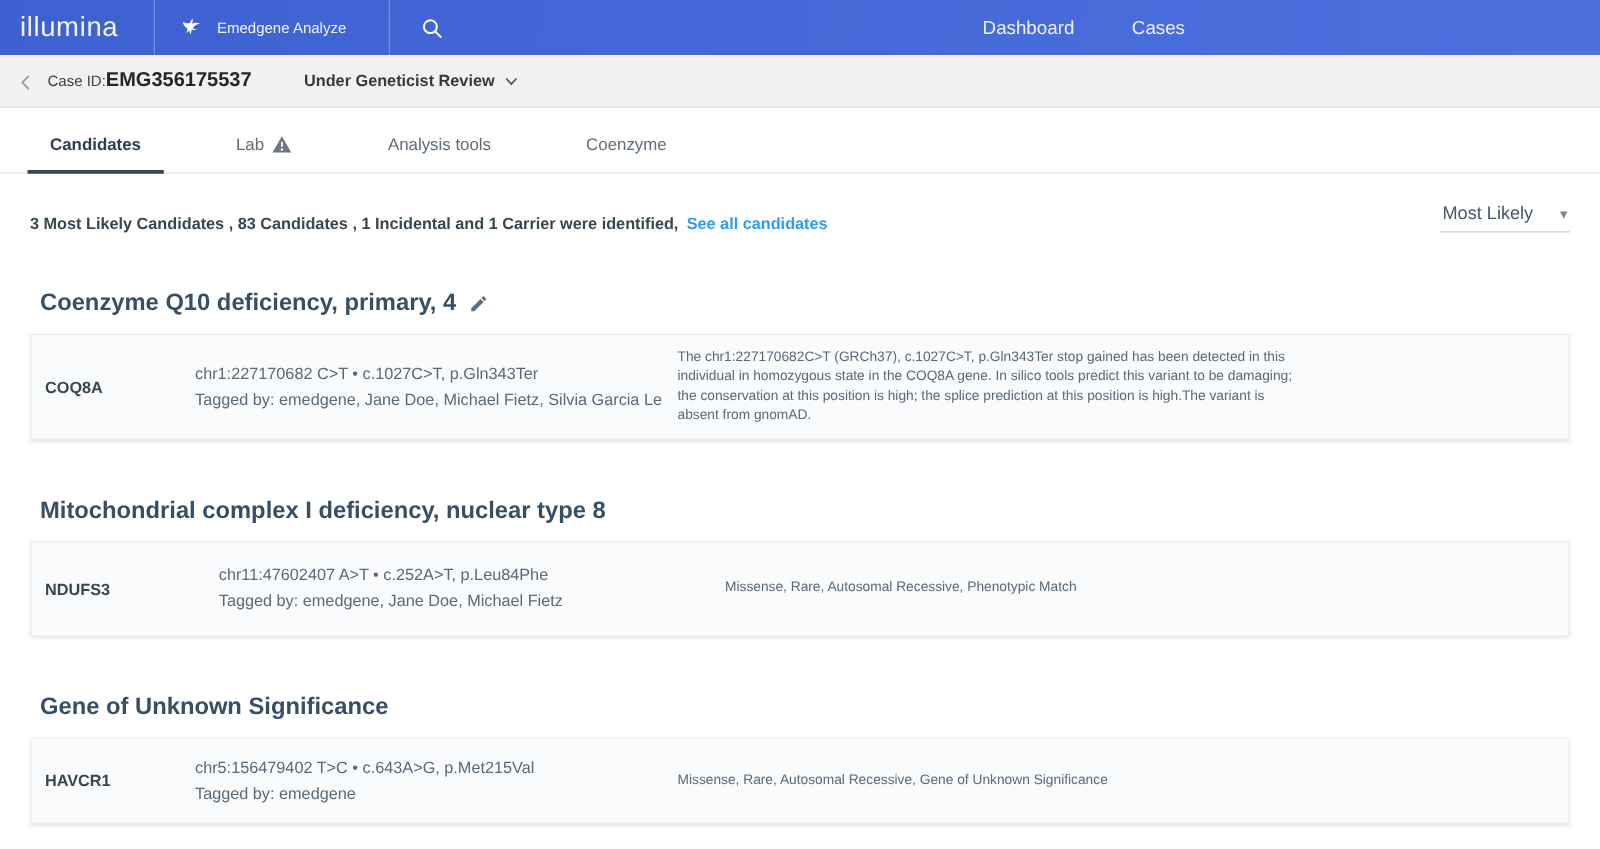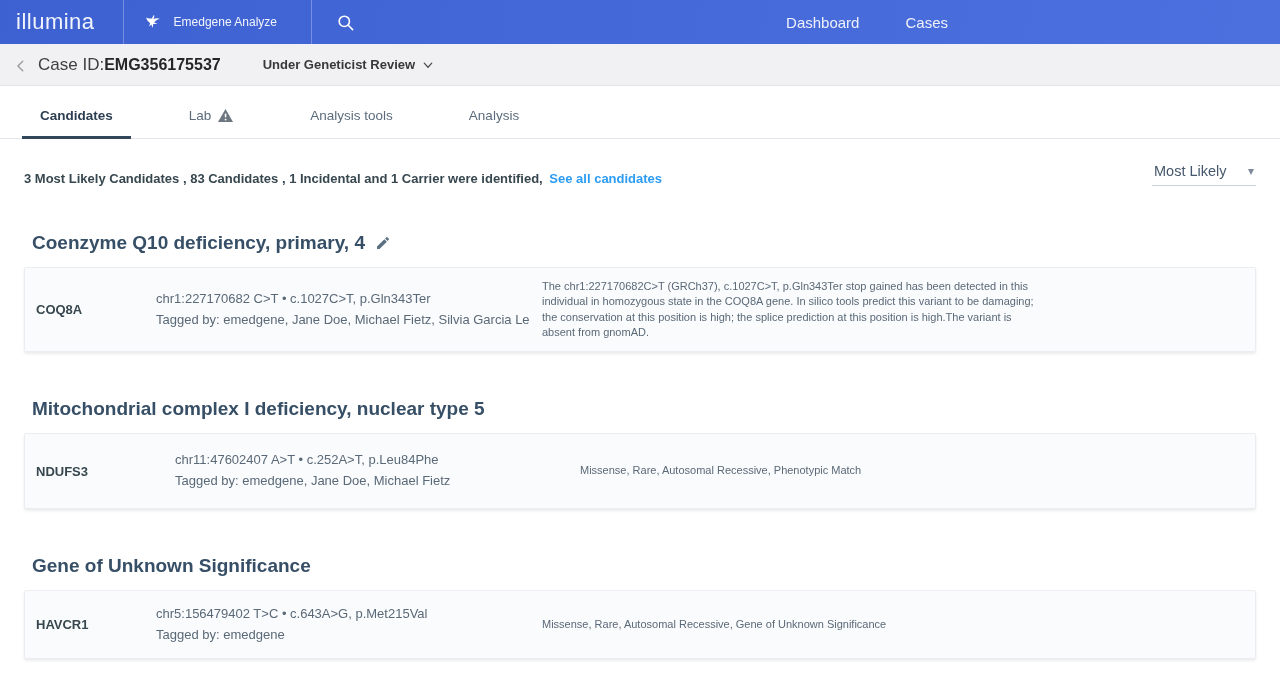--- a/index.html
+++ b/index.html
@@ -45,21 +45,21 @@
 
   
   .casebar {
     height: 42px;
     background: #f1f1f3;
     border-bottom: 1px solid #e4e4e7;
     display: flex; align-items: center;
     padding-left: 14px;
   }
   .back-btn { background:none; border:none; cursor:pointer; display:flex; align-items:center; padding: 2px 6px 0 0; }
-  .case-label { font-size: 17px; color: #3f3f41; margin-left: 4px; }
+  .case-label { font-size: 12px; color: #3f3f41; margin-left: 4px; }
   .case-id { font-size: 16px; font-weight: 700; color: #262628; }
   .case-status {
     margin-left: 42px; font-size: 13px; font-weight: 700; color: #38383a;
     display: flex; align-items: center; gap: 7px; cursor: pointer;
   }
 
   
   .tabs {
     display: flex;
     padding: 14px 0 0 22px;
@@ -183,21 +183,21 @@
     <svg width="17" height="15" viewBox="0 0 24 22">
       <path d="M12 1.5 L23 20.5 H1 Z" fill="#6e7681"></path>
       <rect x="11" y="8" width="2.2" height="6" rx="1" fill="#ffffff"></rect>
       <circle cx="12.1" cy="17" r="1.4" fill="#ffffff"></circle>
     </svg>
   </div>
   <div class="tab">
     <span>Analysis tools</span>
   </div>
   <div class="tab">
-    <span>Analysis</span>
+    <span>Coenzyme</span>
   </div>
 </div>
 
 <div class="summary-row">
   <div class="summary">
     <span>3 Most Likely Candidates , 83 Candidates , 1 Incidental and 1 Carrier were identified,</span>
     <a>See all candidates</a>
   </div>
   <div class="sort-select">
     <span>Most Likely</span>
@@ -219,21 +219,21 @@
     <div class="col-variant">
       <div>chr1:227170682 C&gt;T • c.1027C&gt;T, p.Gln343Ter</div>
       <div>Tagged by: emedgene, Jane Doe, Michael Fietz, Silvia Garcia Le</div>
     </div>
     <div class="col-desc">The chr1:227170682C&gt;T (GRCh37), c.1027C&gt;T, p.Gln343Ter stop gained has been detected in this individual in homozygous state in the COQ8A gene. In silico tools predict this variant to be damaging; the conservation at this position is high; the splice prediction at this position is high.The variant is absent from gnomAD.</div>
   </div>
 </div>
 
 <div class="section">
   <h2>
-    <span>Mitochondrial complex I deficiency, nuclear type 5</span>
+    <span>Mitochondrial complex I deficiency, nuclear type 8</span>
   </h2>
   <div class="card h2">
     <div class="col-gene">NDUFS3</div>
     <div class="col-variant">
       <div>chr11:47602407 A&gt;T • c.252A&gt;T, p.Leu84Phe</div>
       <div>Tagged by: emedgene, Jane Doe, Michael Fietz</div>
     </div>
     <div class="col-desc">Missense, Rare, Autosomal Recessive, Phenotypic Match</div>
   </div>
 </div>

